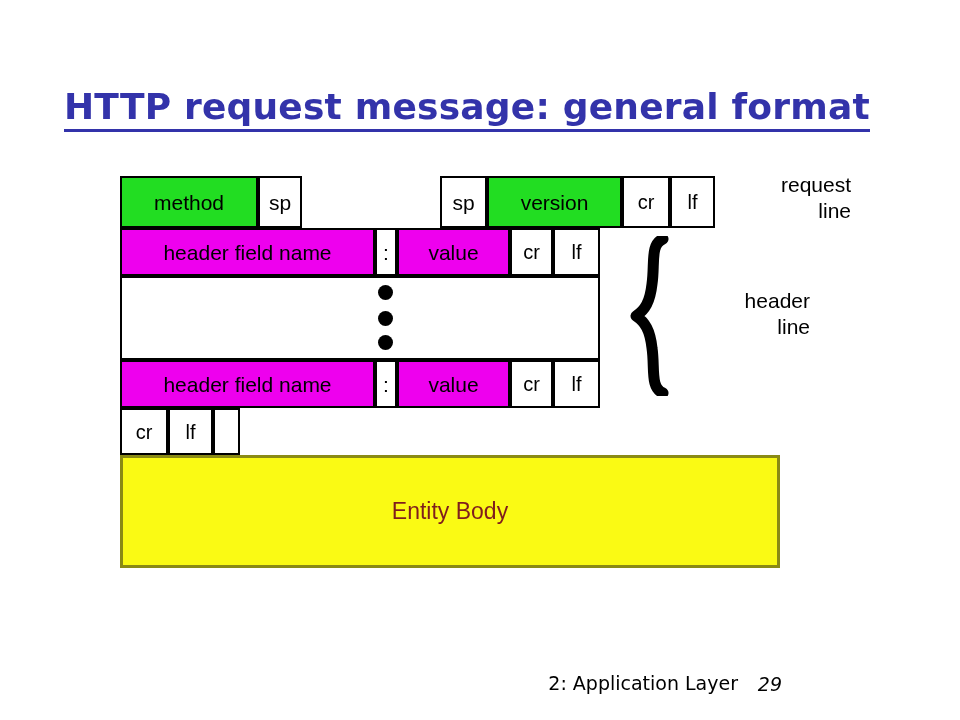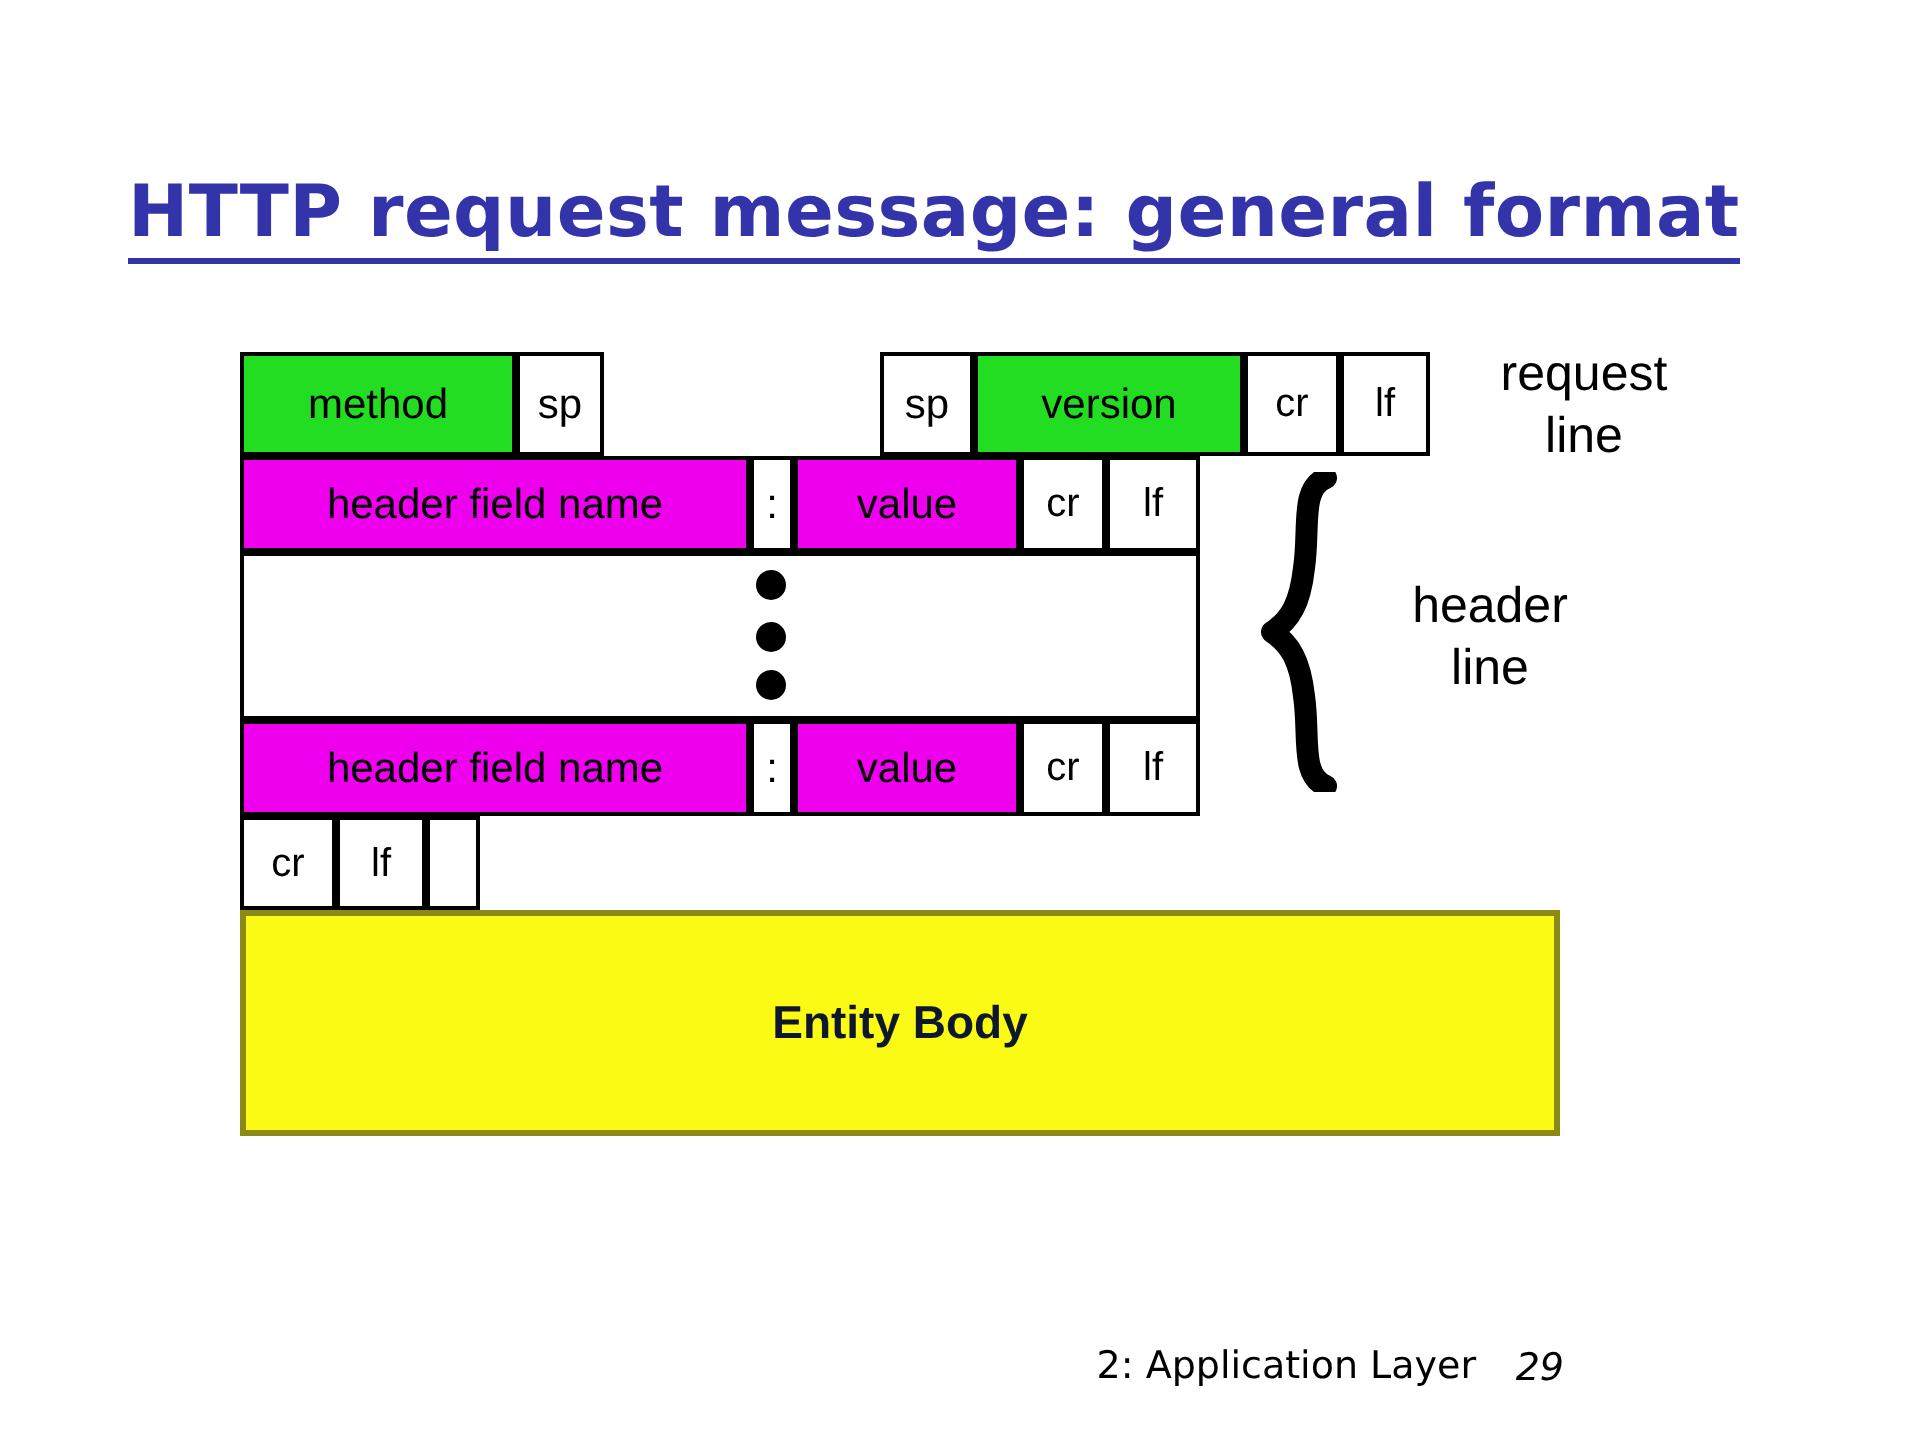--- a/index.html
+++ b/index.html
@@ -72,41 +72,40 @@
   #entity-body {
     position: absolute;
     box-sizing: border-box;
     background: #fafa14;
     border: 3px solid #8a8a14;
     display: flex;
     align-items: center;
     justify-content: center;
     font-family: "Liberation Sans", sans-serif;
     font-size: 23px;
-    color: #0f172a;
-    font-weight: bold;
+    color: #7f1d1d;
   }
 
   
   .dot {
     position: absolute;
     width: 15px;
     height: 15px;
     background: #000000;
     border-radius: 50%;
   }
 
   
   .side-label {
     position: absolute;
     font-family: "Liberation Sans", sans-serif;
-    font-size: 25px;
+    font-size: 21px;
     color: #000000;
     line-height: 1.22;
-    text-align: center;
+    text-align: right;
     white-space: nowrap;
   }
 
   
   #brace-svg {
     position: absolute;
     left: 630px;
     top: 236px;
     width: 46px;
     height: 160px;

